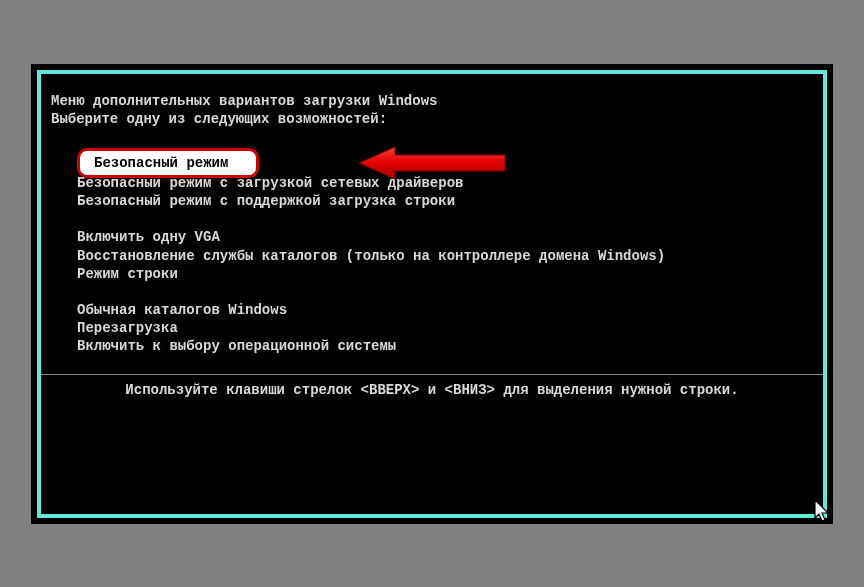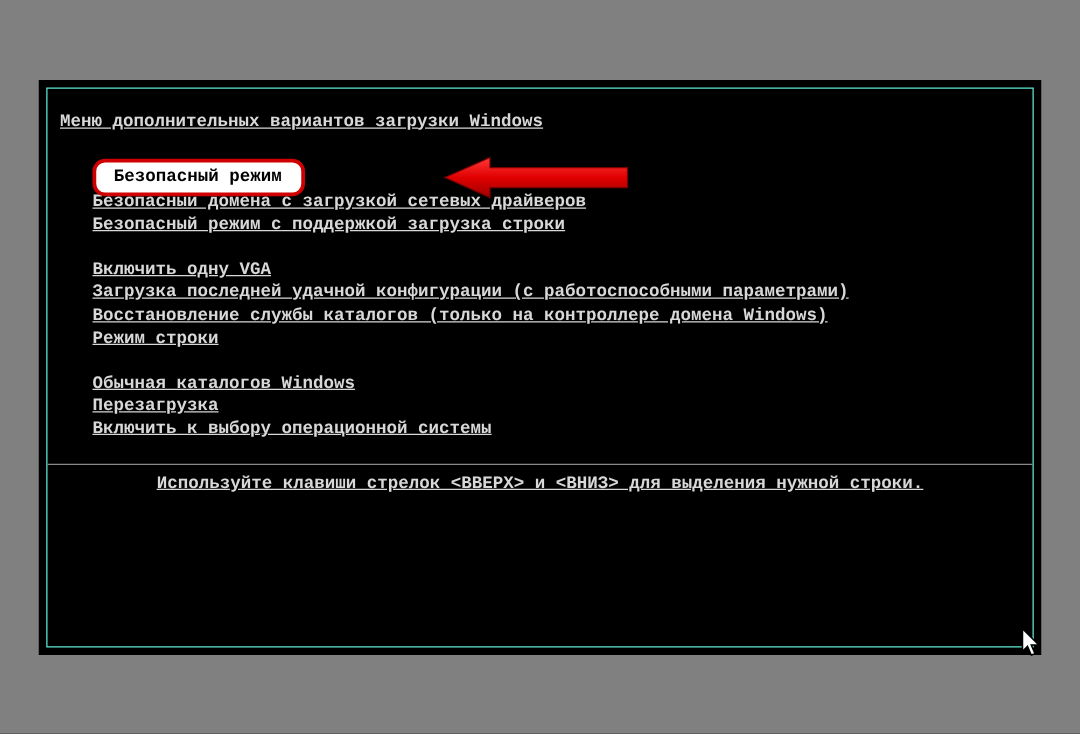--- a/index.html
+++ b/index.html
@@ -18,30 +18,29 @@
       overflow: hidden;
     }
     .outer-frame {
       background: #000;
       padding: 6px;
       width: 802px;
       height: 460px;
       position: relative;
     }
     .inner-border {
-      border: 1px solid #5eead4;
+      border: 4px solid #5eead4;
       width: 100%;
       height: 100%;
       padding: 18px 10px 10px 10px;
       color: #d8d8d8;
       font-size: 14px;
       line-height: 1.3;
       font-weight: bold;
       position: relative;
-      text-decoration: underline;
     }
     .header {
       margin-bottom: 20px;
     }
     .header-line {
       white-space: nowrap;
     }
     .group {
       margin-bottom: 18px;
       padding-left: 26px;
@@ -50,21 +49,21 @@
       white-space: nowrap;
     }
     .selected-wrapper {
       position: relative;
       display: inline-block;
     }
     .selected-box {
       display: inline-block;
       background: #fff;
       color: #000;
-      padding: 3px 16px 3px 14px;
+      padding: 3px 28px 3px 14px;
       border: 3px solid #d00000;
       border-radius: 10px;
       font-weight: bold;
       position: relative;
       z-index: 2;
     }
     .partial-hidden {
       position: relative;
       margin-top: -4px;
       z-index: 1;
@@ -97,45 +96,45 @@
     }
   </style>
 </head>
 <body>
 
 <div class="outer-frame">
   <div class="inner-border">
 
     <div class="header">
       <div class="header-line">Меню дополнительных вариантов загрузки Windows</div>
+      <div class="header-line">Выберите одну из следующих возможностей:</div>
     </div>
 
     <div class="group">
       <div class="selected-wrapper">
         <span class="selected-box">Безопасный режим</span>
         <div class="arrow">
           <svg width="150" height="36" viewBox="0 0 150 36">
             <defs>
               <linearGradient id="ag" x1="0" y1="0" x2="0" y2="1">
                 <stop offset="0%" stop-color="#ff3a3a"></stop>
                 <stop offset="50%" stop-color="#e00000"></stop>
                 <stop offset="100%" stop-color="#a00000"></stop>
               </linearGradient>
             </defs>
             <path d="M 2 18 L 38 2 L 38 10 L 148 10 L 148 26 L 38 26 L 38 34 Z" fill="url(#ag)" stroke="#7a0000" stroke-width="1"></path>
           </svg>
         </div>
       </div>
-      <div class="menu-item partial-hidden">Безопасный домена с загрузкой сетевых драйверов</div>
+      <div class="menu-item partial-hidden">Безопасный режим с загрузкой сетевых драйверов</div>
       <div class="menu-item">Безопасный режим с поддержкой загрузка строки</div>
     </div>
 
     <div class="group">
       <div class="menu-item">Включить одну VGA</div>
-      <div class="menu-item">Загрузка последней удачной конфигурации (с работоспособными параметрами)</div>
       <div class="menu-item">Восстановление службы каталогов (только на контроллере домена Windows)</div>
       <div class="menu-item">Режим строки</div>
     </div>
 
     <div class="group">
       <div class="menu-item">Обычная каталогов Windows</div>
       <div class="menu-item">Перезагрузка</div>
       <div class="menu-item">Включить к выбору операционной системы</div>
     </div>
 

